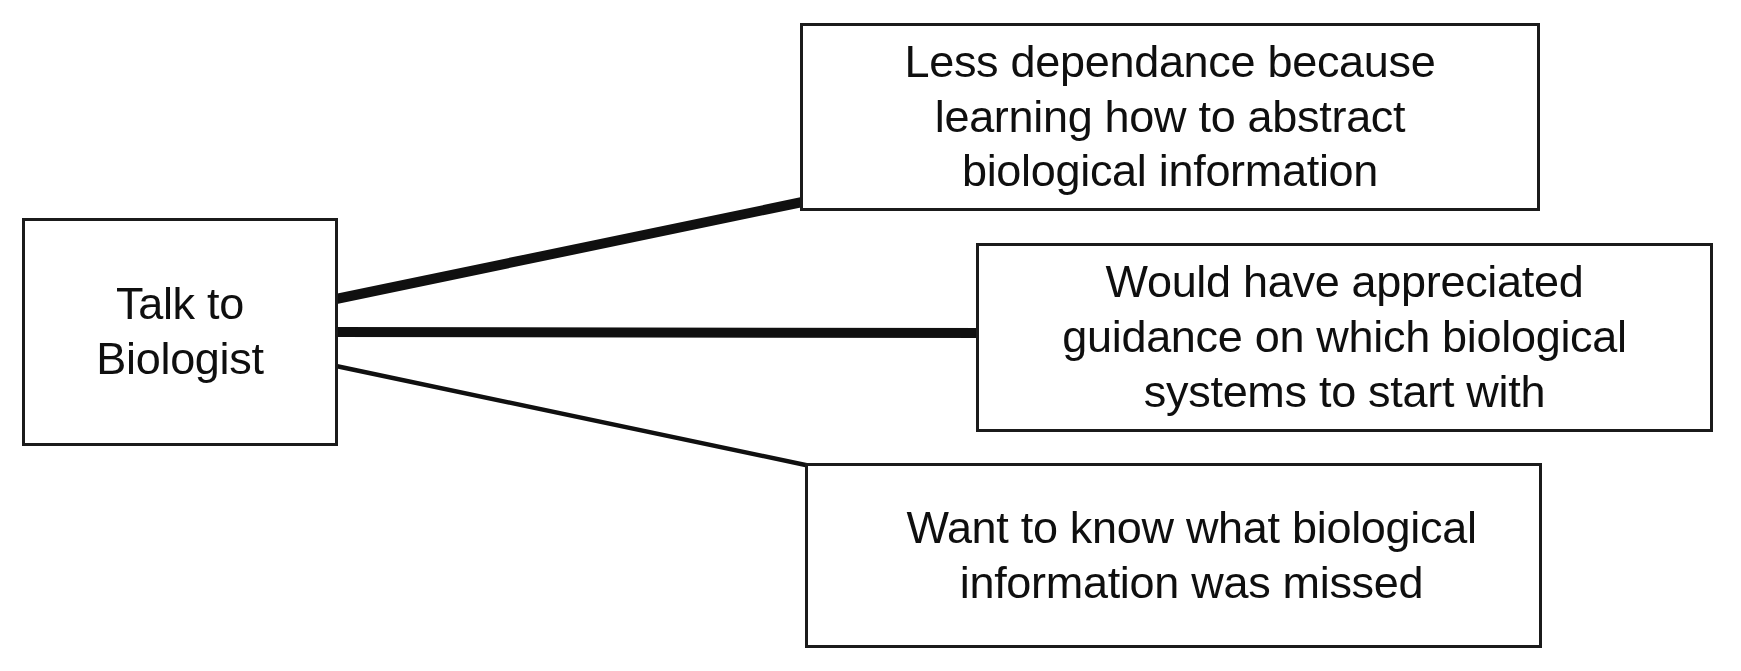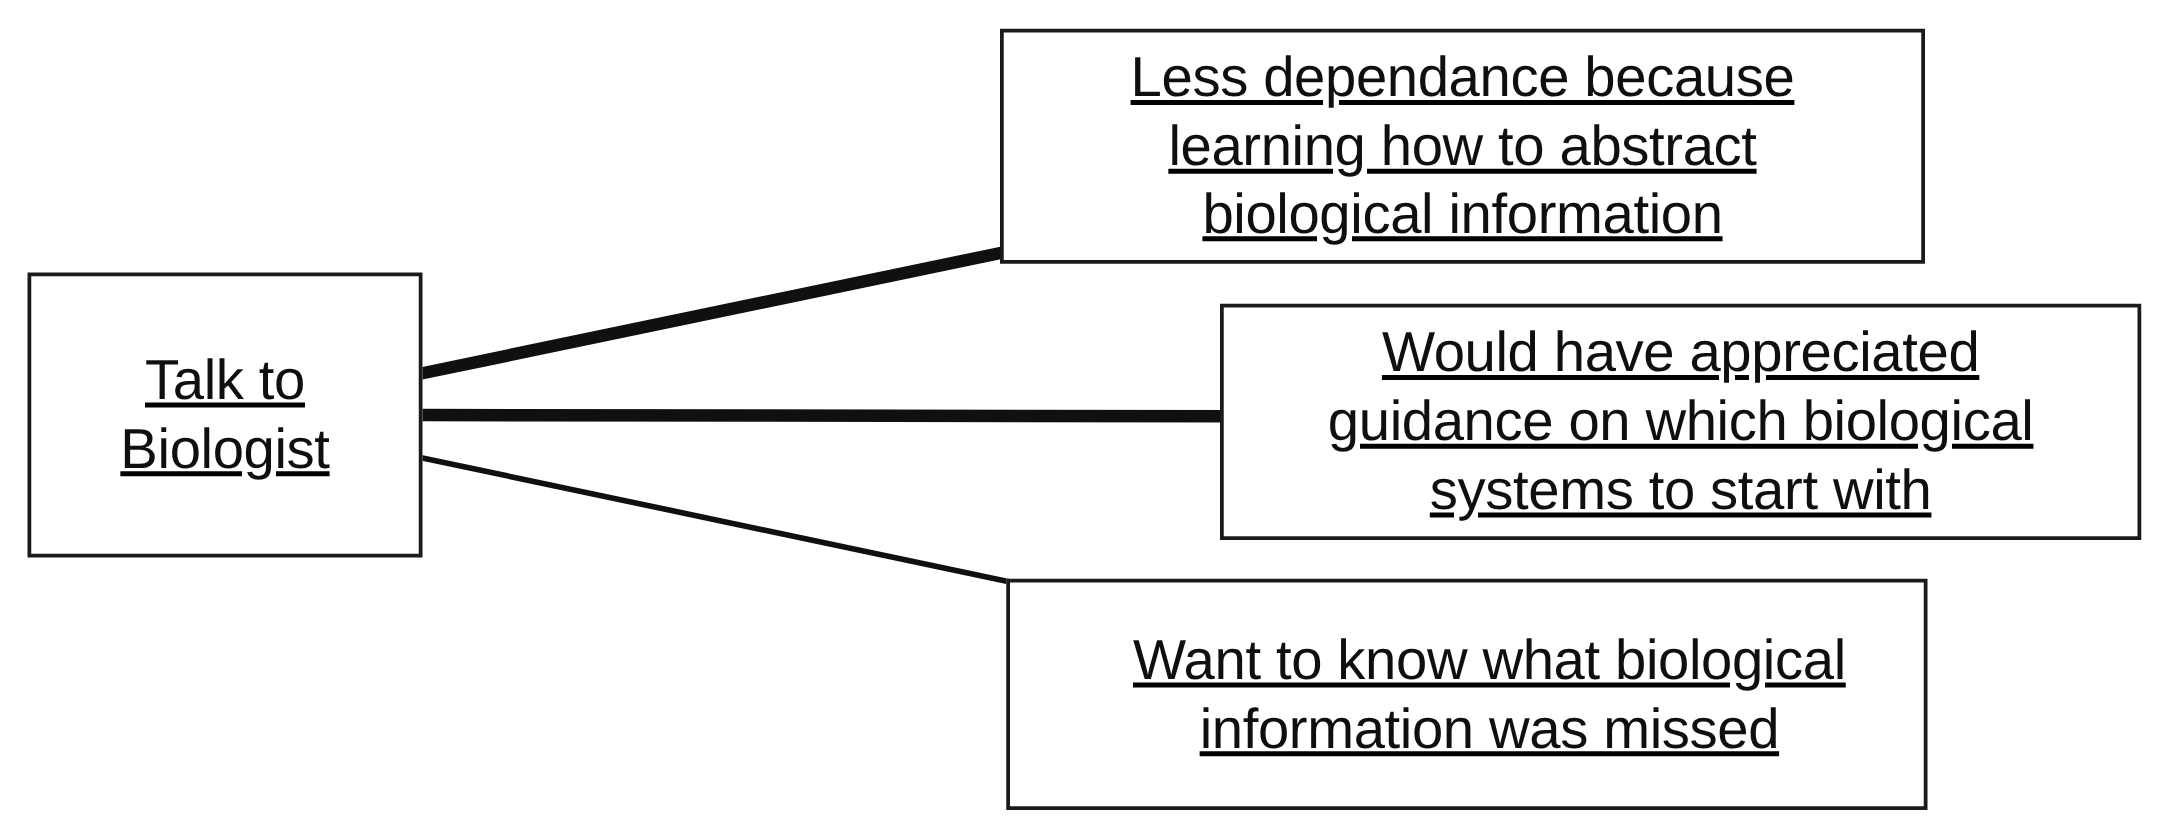--- a/index.html
+++ b/index.html
@@ -26,21 +26,20 @@
   .node {
     position: absolute;
     box-sizing: border-box;
     background: #ffffff;
     border: 3.5px solid #1b1b1b;
     display: flex;
     align-items: center;
     justify-content: center;
     text-align: center;
     z-index: 2;
-    text-decoration: underline;
   }
   .node-label {
     white-space: pre-line;
     font-size: 45px;
     line-height: 1.22;
     color: #0f0f0f;
     letter-spacing: -0.3px;
   }
   #node-source  { left: 22px;  top: 218px; width: 316px; height: 228px; justify-content: center; }
   #node-target0 { left: 800px; top: 23px;  width: 740px; height: 188px; }

